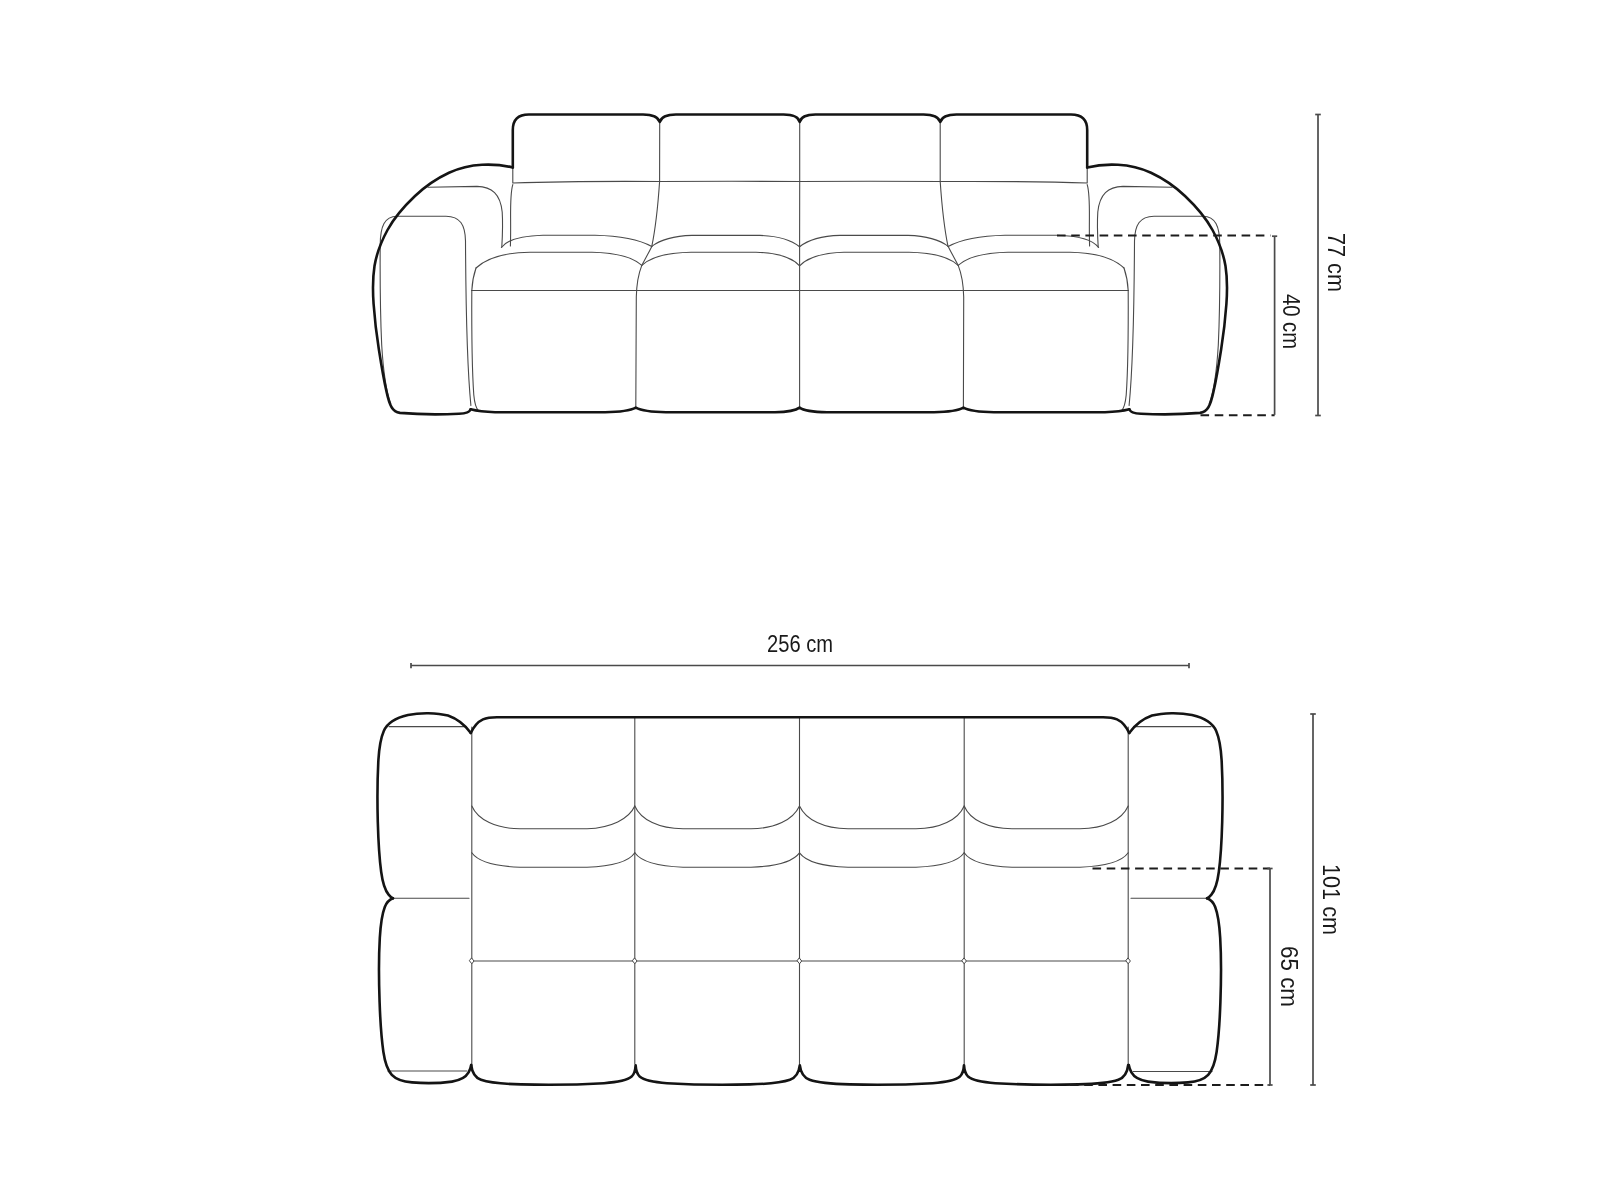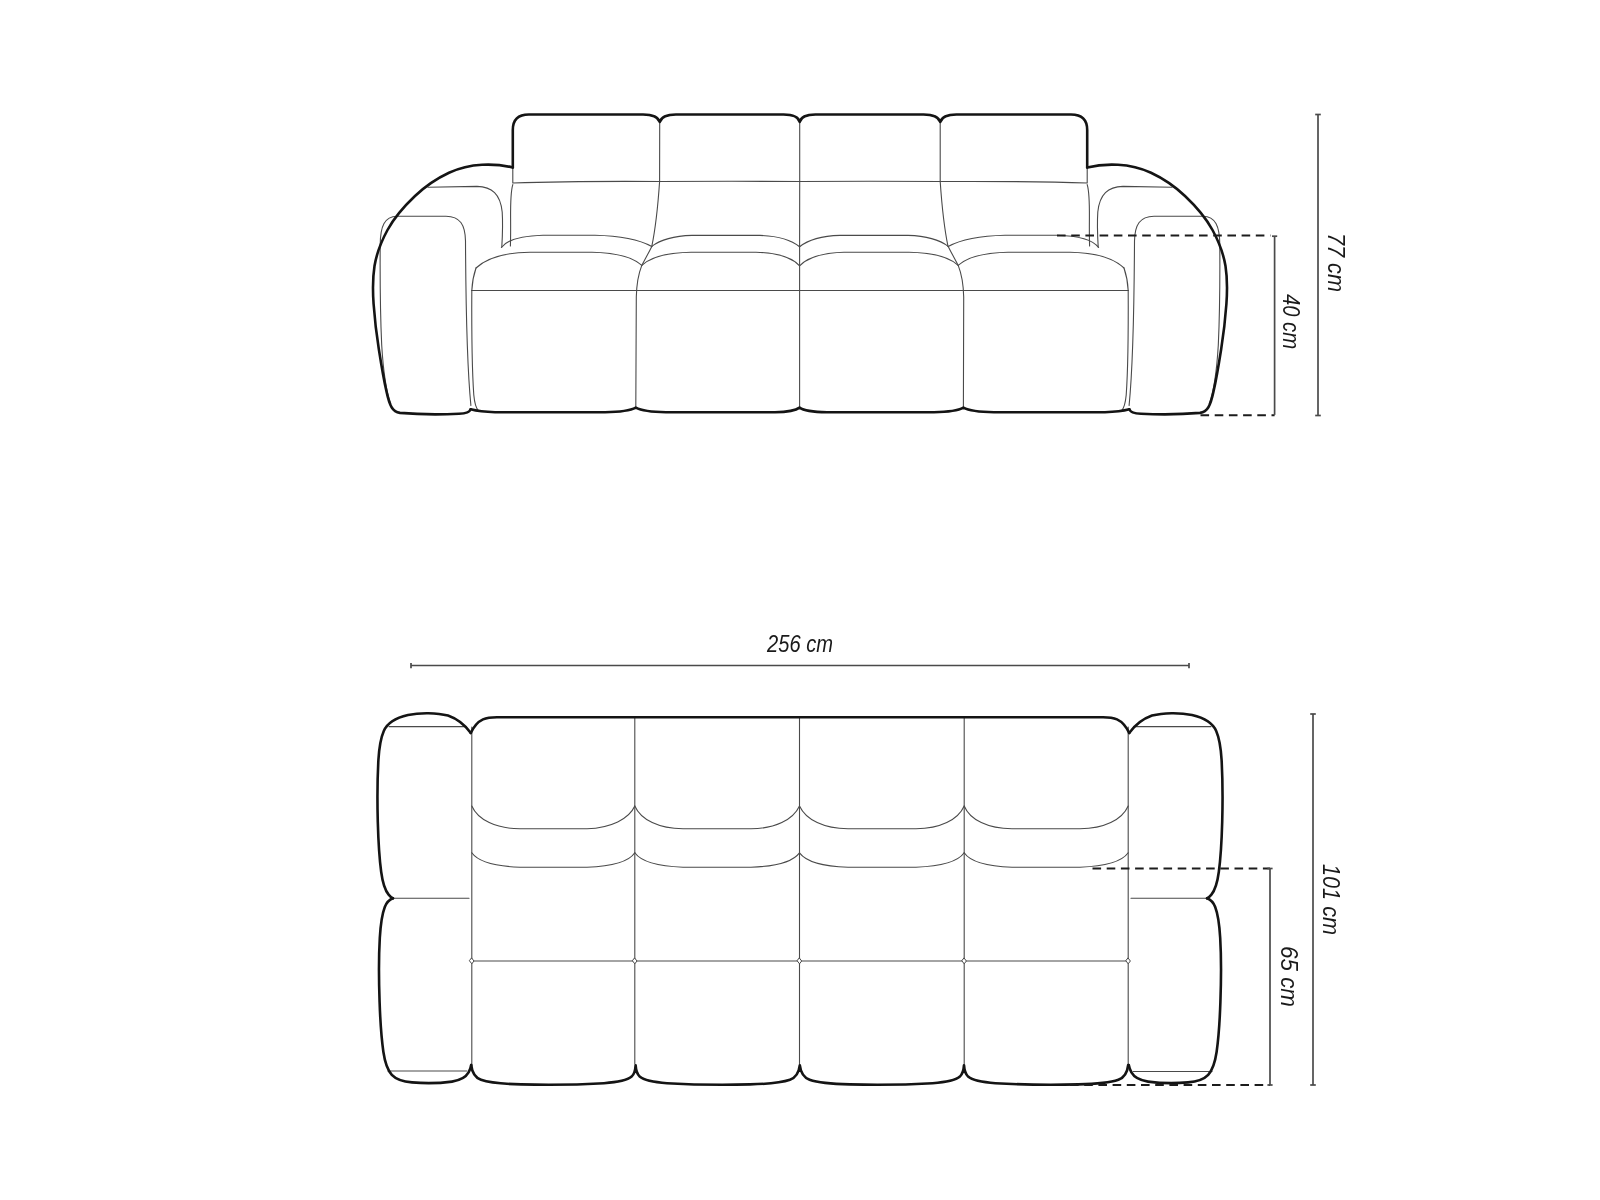--- a/index.html
+++ b/index.html
@@ -1,16 +1,16 @@
 <!DOCTYPE html>
 <html><head>
 <meta charset="utf-8">
 <style>
   html,body{margin:0;padding:0;background:#ffffff;}
-  .stage{width:1436px;height:1200px;position:relative;background:#ffffff;overflow:hidden;filter:grayscale(1);font-style:italic;}
+  .stage{width:1436px;height:1200px;position:relative;background:#ffffff;overflow:hidden;filter:grayscale(1);}
   text{font-family:"Liberation Sans", sans-serif;fill:#1a1a1a;}
 </style>
 </head>
 <body>
 
 <div class="stage">
 <svg width="1600" height="1200" viewBox="0 0 1600 1200">
 
   <rect x="0" y="0" width="1600" height="1200" fill="#ffffff"></rect>
 

